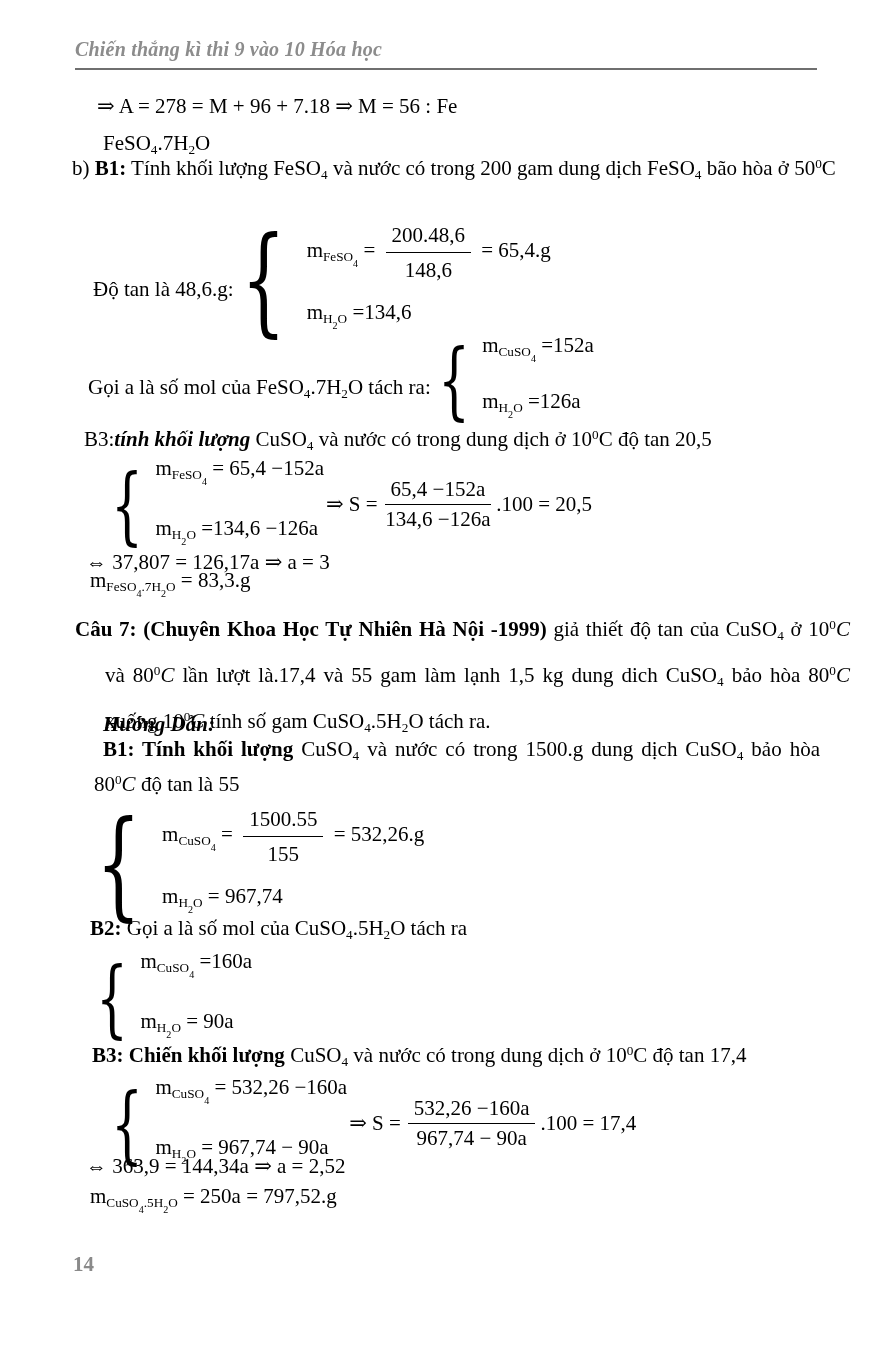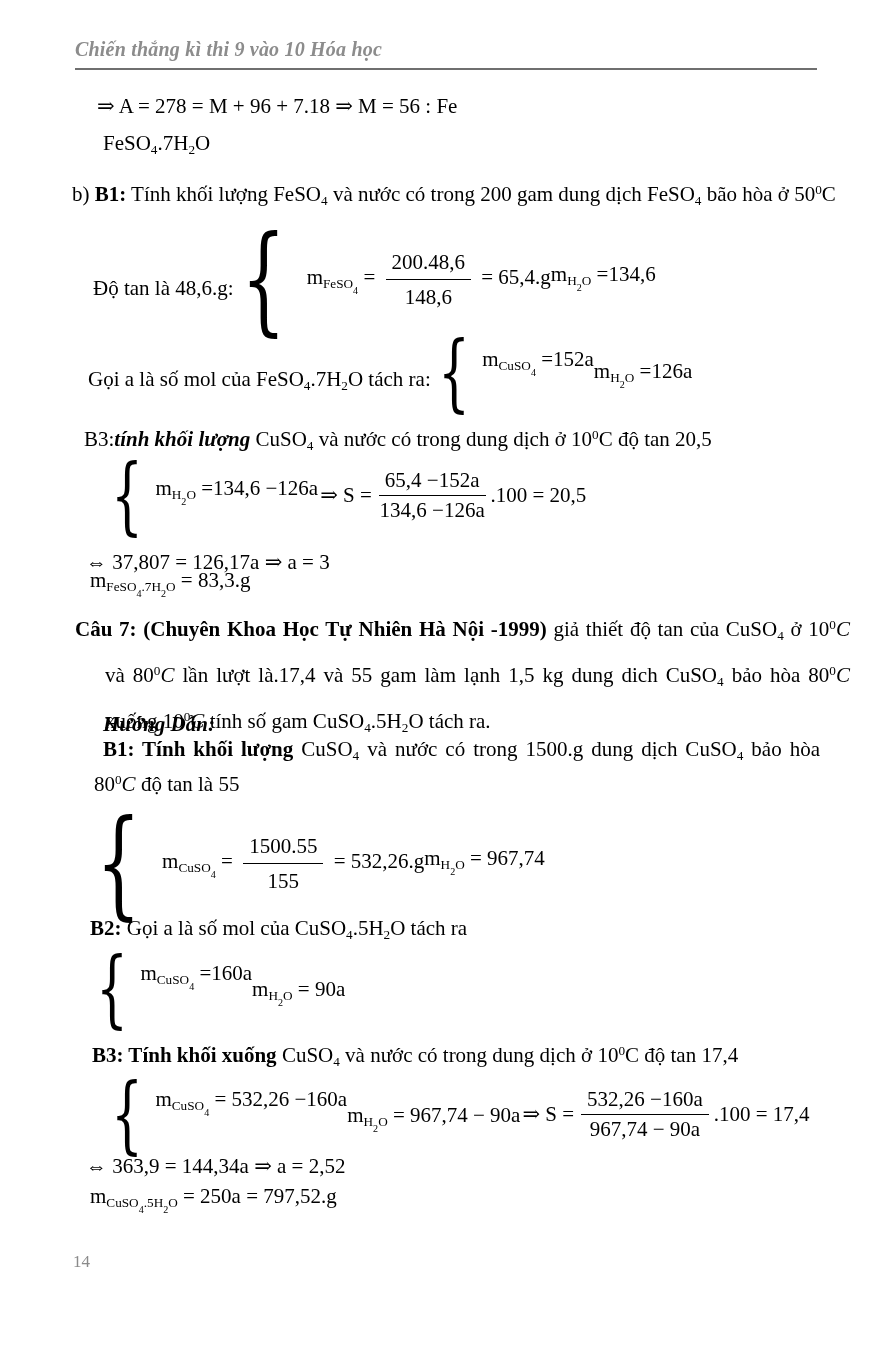--- a/index.html
+++ b/index.html
@@ -10,55 +10,55 @@
           border-bottom:2px solid #6f6f6f;font-weight:700;font-style:italic;
           font-size:20px;color:#8c8c8c;letter-spacing:.2px;}
   .mline{white-space:nowrap;line-height:28px;}
   .para{text-align:justify;line-height:34px;}
   .hang33{padding-left:33px;text-indent:-33px;}
   .hang30{padding-left:30px;text-indent:-30px;line-height:35px;}
   .ind9{text-indent:9px;line-height:24px;}
   .lbl{margin-right:7px;white-space:nowrap;margin-top:18px;}
   .eqrow{display:flex;align-items:center;}
   .sys{display:flex;align-items:center;}
-  .rows{display:flex;flex-direction:row;justify-content:flex-start;}
+  .rows{display:flex;flex-direction:column;justify-content:flex-start;}
   .g12 > * + *{margin-top:12px;}
   .g14 > * + *{margin-top:16px;}
   .srow{display:block;white-space:nowrap;line-height:30px;}
   .brace{line-height:1;font-weight:400;transform:scaleX(.6);transform-origin:center left;
          margin-right:-9px;font-family:"DejaVu Serif",serif;color:#000;}
   .br-sm{font-size:84px;}
   .br-lg{font-size:118px;}
   .frac{display:inline-block;vertical-align:middle;text-align:center;margin:0 5px;}
   .fnum{display:block;padding:0 6px 2px;border-bottom:1.6px solid #000;}
   .fden{display:block;padding-top:2px;}
   .mid{white-space:nowrap;margin:0 2px;}
   .tail{white-space:nowrap;margin-left:0;}
   .r-b{font-weight:700;}
   .r-i{font-style:italic;}
   .r-bi{font-weight:700;font-style:italic;}
   .r-sub{font-size:63%;vertical-align:-.33em;}
   .r-sub2{font-size:48%;vertical-align:-.95em;}
   .r-sup{font-size:63%;vertical-align:.5em;}
-  .footer{position:absolute;left:73px;top:1252px;font-size:17px;color:#8a8a8a;}
+  .footer{position:absolute;left:73px;top:1252px;font-size:21px;color:#8a8a8a;font-weight:bold;}
 </style>
 </head>
 <body>
 
 <div class="page">
 
   <div class="header">
     <span>Chiến thắng kì thi 9 vào 10 Hóa học</span>
   </div>
 
   <div class="abs mline" style="left:97px;top:92px">⇒ A = 278 = M + 96 + 7.18 ⇒ M = 56 : Fe</div>
 
   <div class="abs mline" style="left:103px;top:129px"><span>FeSO</span><span class="r-sub">4</span><span>.7H</span><span class="r-sub">2</span><span>O</span></div>
 
-  <div class="abs para hang33" style="left:72px;top:173px;width:748px"><span>b) </span><span class="r-b">B1:</span><span> Tính khối lượng FeSO</span><span class="r-sub">4</span><span> và nước có trong 200 gam dung dịch FeSO</span><span class="r-sub">4</span><span> bão hòa ở 50</span><span class="r-sup">0</span><span>C</span></div>
+  <div class="abs para hang33" style="left:72px;top:147px;width:748px"><span>b) </span><span class="r-b">B1:</span><span> Tính khối lượng FeSO</span><span class="r-sub">4</span><span> và nước có trong 200 gam dung dịch FeSO</span><span class="r-sub">4</span><span> bão hòa ở 50</span><span class="r-sup">0</span><span>C</span></div>
 
   <div class="abs eqrow" style="left:93px;top:220px">
     <span class="lbl"><span>Độ tan là 48,6.g:</span></span>
     <div class="sys">
       <span class="brace br-lg">{</span>
       <div class="rows g12">
         <span class="srow"><span><span>m</span><span class="r-sub">FeSO</span><span class="r-sub2">4</span><span> = </span></span><span class="frac"><span class="fnum">200.48,6</span><span class="fden">148,6</span></span><span><span> = 65,4.g</span></span></span>
         <span class="srow"><span>m</span><span class="r-sub">H</span><span class="r-sub2">2</span><span class="r-sub">O</span><span> =134,6</span></span>
       </div>
     </div>
@@ -74,20 +74,21 @@
       </div>
     </div>
   </div>
 
   <div class="abs mline" style="left:84px;top:421px"><span>B3:</span><span class="r-bi">tính khối lượng </span><span>CuSO</span><span class="r-sub">4</span><span> và nước có trong dung dịch ở 10</span><span class="r-sup">0</span><span>C  độ tan 20,5</span></div>
 
   <div class="abs eqrow" style="left:111px;top:453px">
     <div class="sys">
       <span class="brace br-sm">{</span>
       <div class="rows g14">
+        <span class="srow"><span>m</span><span class="r-sub">FeSO</span><span class="r-sub2">4</span><span> = 65,4 −152a</span></span>
         <span class="srow"><span>m</span><span class="r-sub">H</span><span class="r-sub2">2</span><span class="r-sub">O</span><span> =134,6 −126a</span></span>
       </div>
     </div>
     <span class="mid"><span>⇒ S = </span></span>
     <span class="frac">
         <span class="fnum">65,4 −152a</span>
         <span class="fden">134,6 −126a</span>
       </span>
     <span class="tail"><span>.100 = 20,5</span></span>
   </div>
@@ -117,21 +118,21 @@
   <div class="abs" style="left:96px;top:946px">
     <div class="sys">
       <span class="brace br-sm">{</span>
       <div class="rows g14">
         <span class="srow"><span>m</span><span class="r-sub">CuSO</span><span class="r-sub2">4</span><span> =160a</span></span>
         <span class="srow"><span>m</span><span class="r-sub">H</span><span class="r-sub2">2</span><span class="r-sub">O</span><span> = 90a</span></span>
       </div>
     </div>
   </div>
 
-  <div class="abs mline" style="left:92px;top:1037px"><span class="r-b">B3: Tính khối xuống </span><span>CuSO</span><span class="r-sub">4</span><span> và nước có trong dung dịch ở 10</span><span class="r-sup">0</span><span>C  độ tan 17,4</span></div>
+  <div class="abs mline" style="left:92px;top:1037px"><span class="r-b">B3: Chiến khối lượng </span><span>CuSO</span><span class="r-sub">4</span><span> và nước có trong dung dịch ở 10</span><span class="r-sup">0</span><span>C  độ tan 17,4</span></div>
 
   <div class="abs eqrow" style="left:111px;top:1072px">
     <div class="sys">
       <span class="brace br-sm">{</span>
       <div class="rows g14">
         <span class="srow"><span>m</span><span class="r-sub">CuSO</span><span class="r-sub2">4</span><span> = 532,26 −160a</span></span>
         <span class="srow"><span>m</span><span class="r-sub">H</span><span class="r-sub2">2</span><span class="r-sub">O</span><span> = 967,74 − 90a</span></span>
       </div>
     </div>
     <span class="mid"><span>⇒ S = </span></span>

